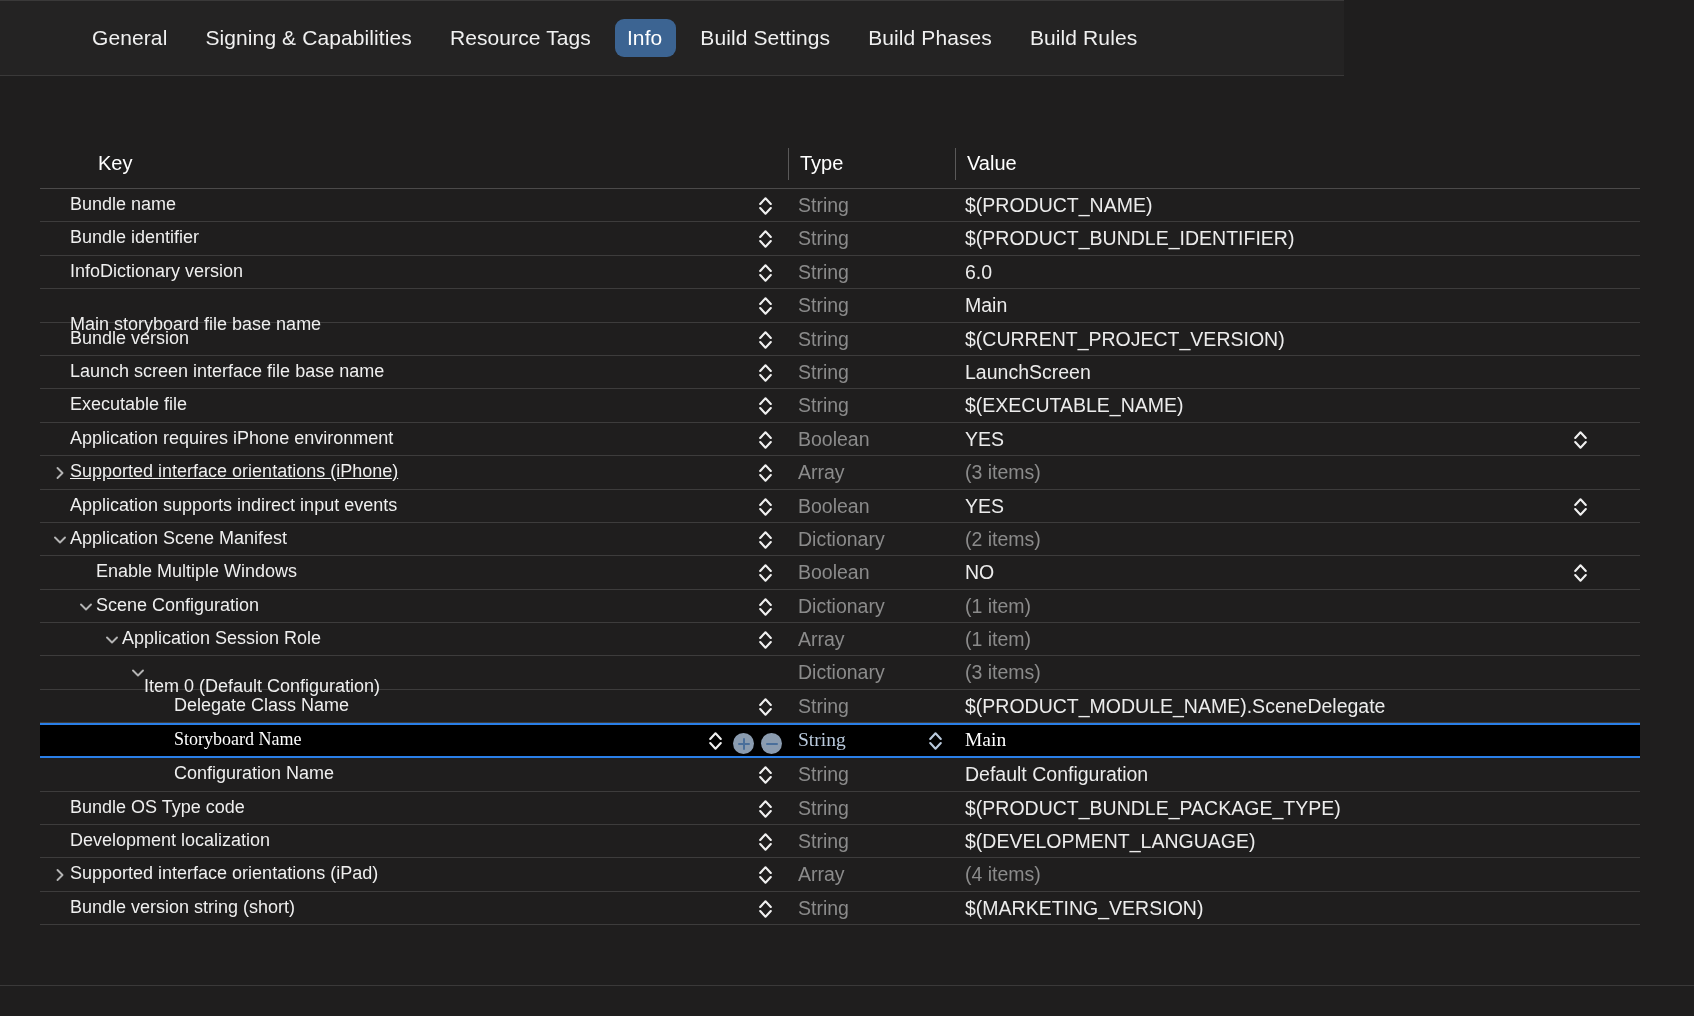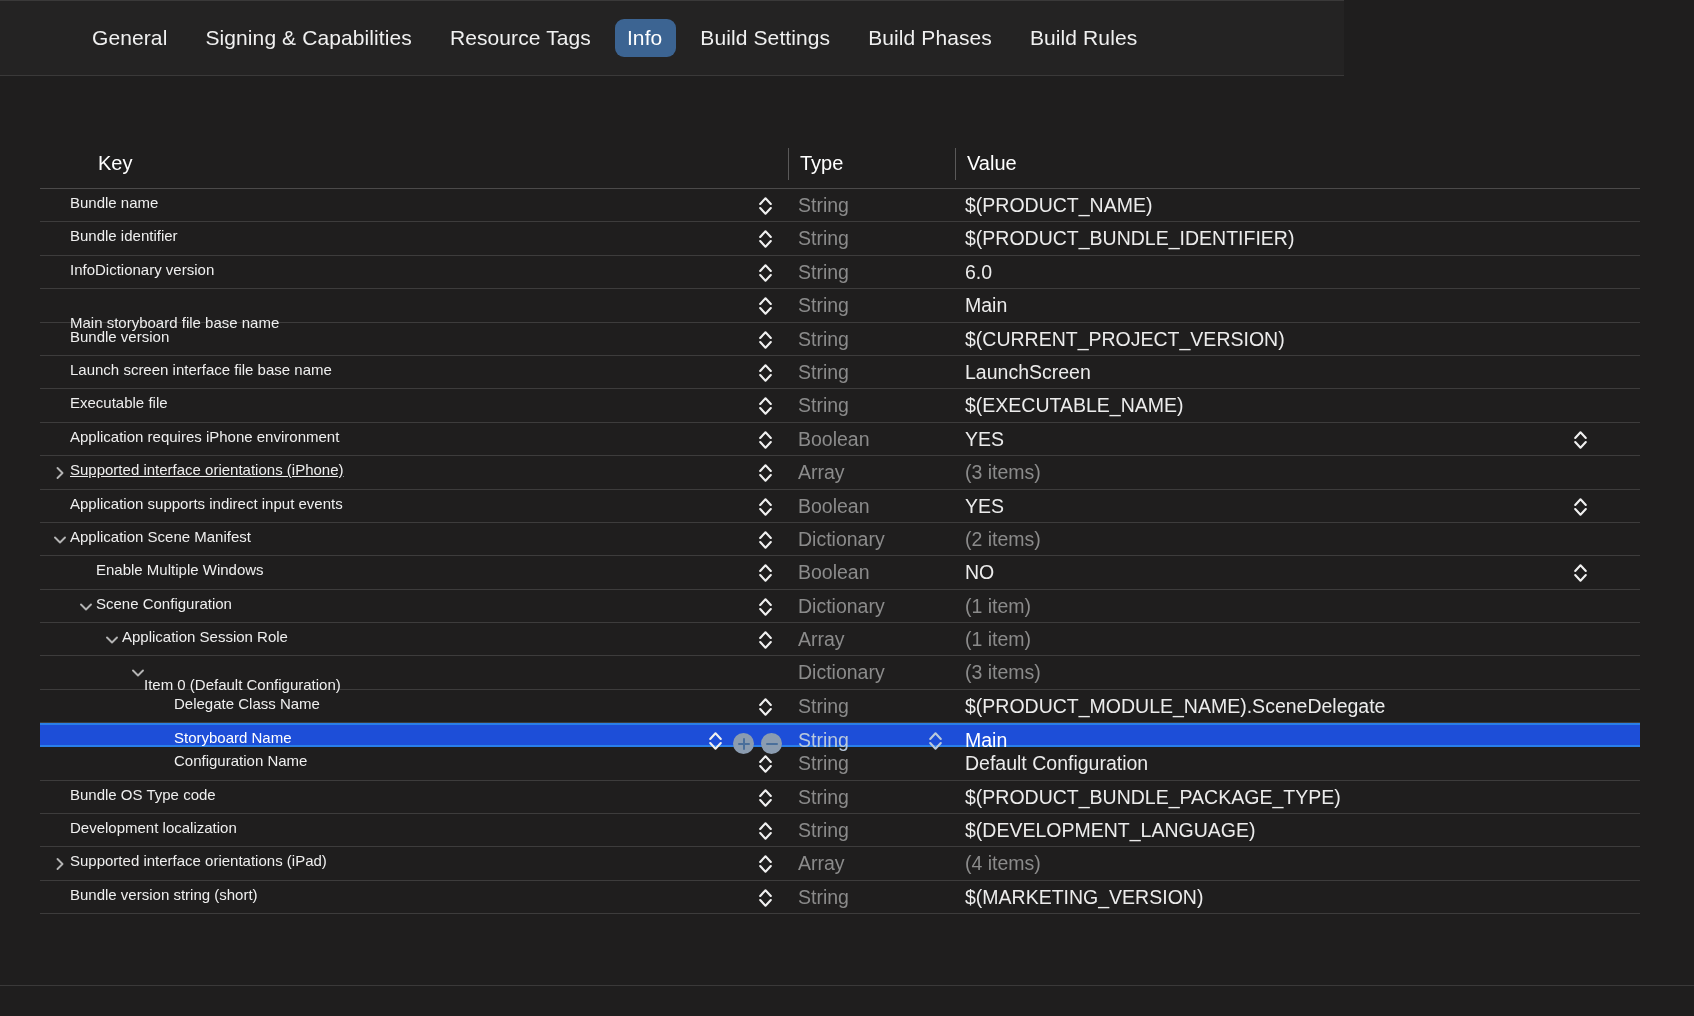--- a/index.html
+++ b/index.html
@@ -71,29 +71,30 @@
     background: #5a5959;
   }
 
   .row {
     position: relative;
     height: 33.4px;
     border-bottom: 1px solid #3d3c3c;
     box-sizing: border-box;
   }
   .row.selected {
-    background: #1d4ed8;
+    background: #000000;
     border-top: 2px solid #2a7fe8;
     border-bottom: 2px solid #2a7fe8;
-    height: 24px;
+    height: 35px;
+    font-family: Liberation Serif, serif;
   }
   .key {
     position: absolute;
     top: 5px;
-    font-size: 15px;
+    font-size: 18px;
     color: #efefef;
     white-space: nowrap;
   }
   .row.selected .key { color: #ffffff; top: 4px; }
 
   .type {
     position: absolute;
     left: 758px;
     top: 5px;
     font-size: 19.5px;

